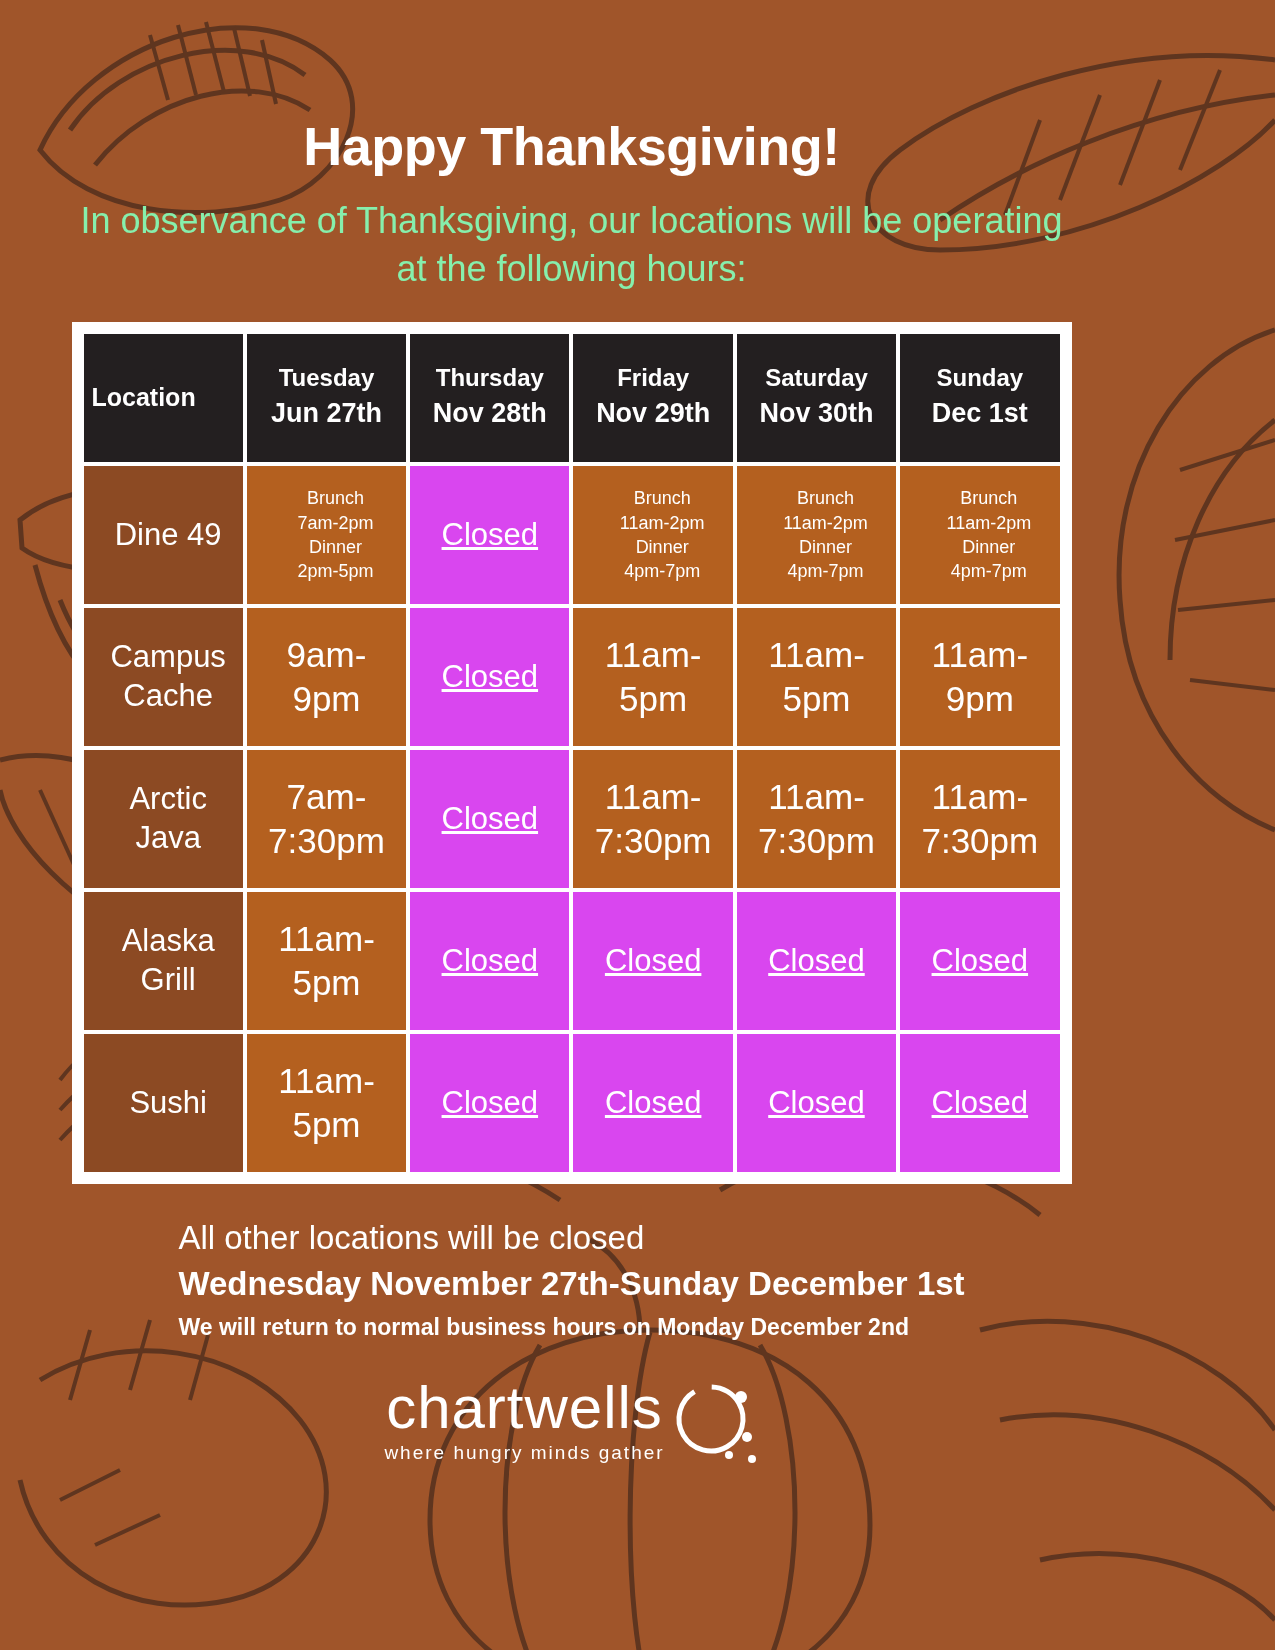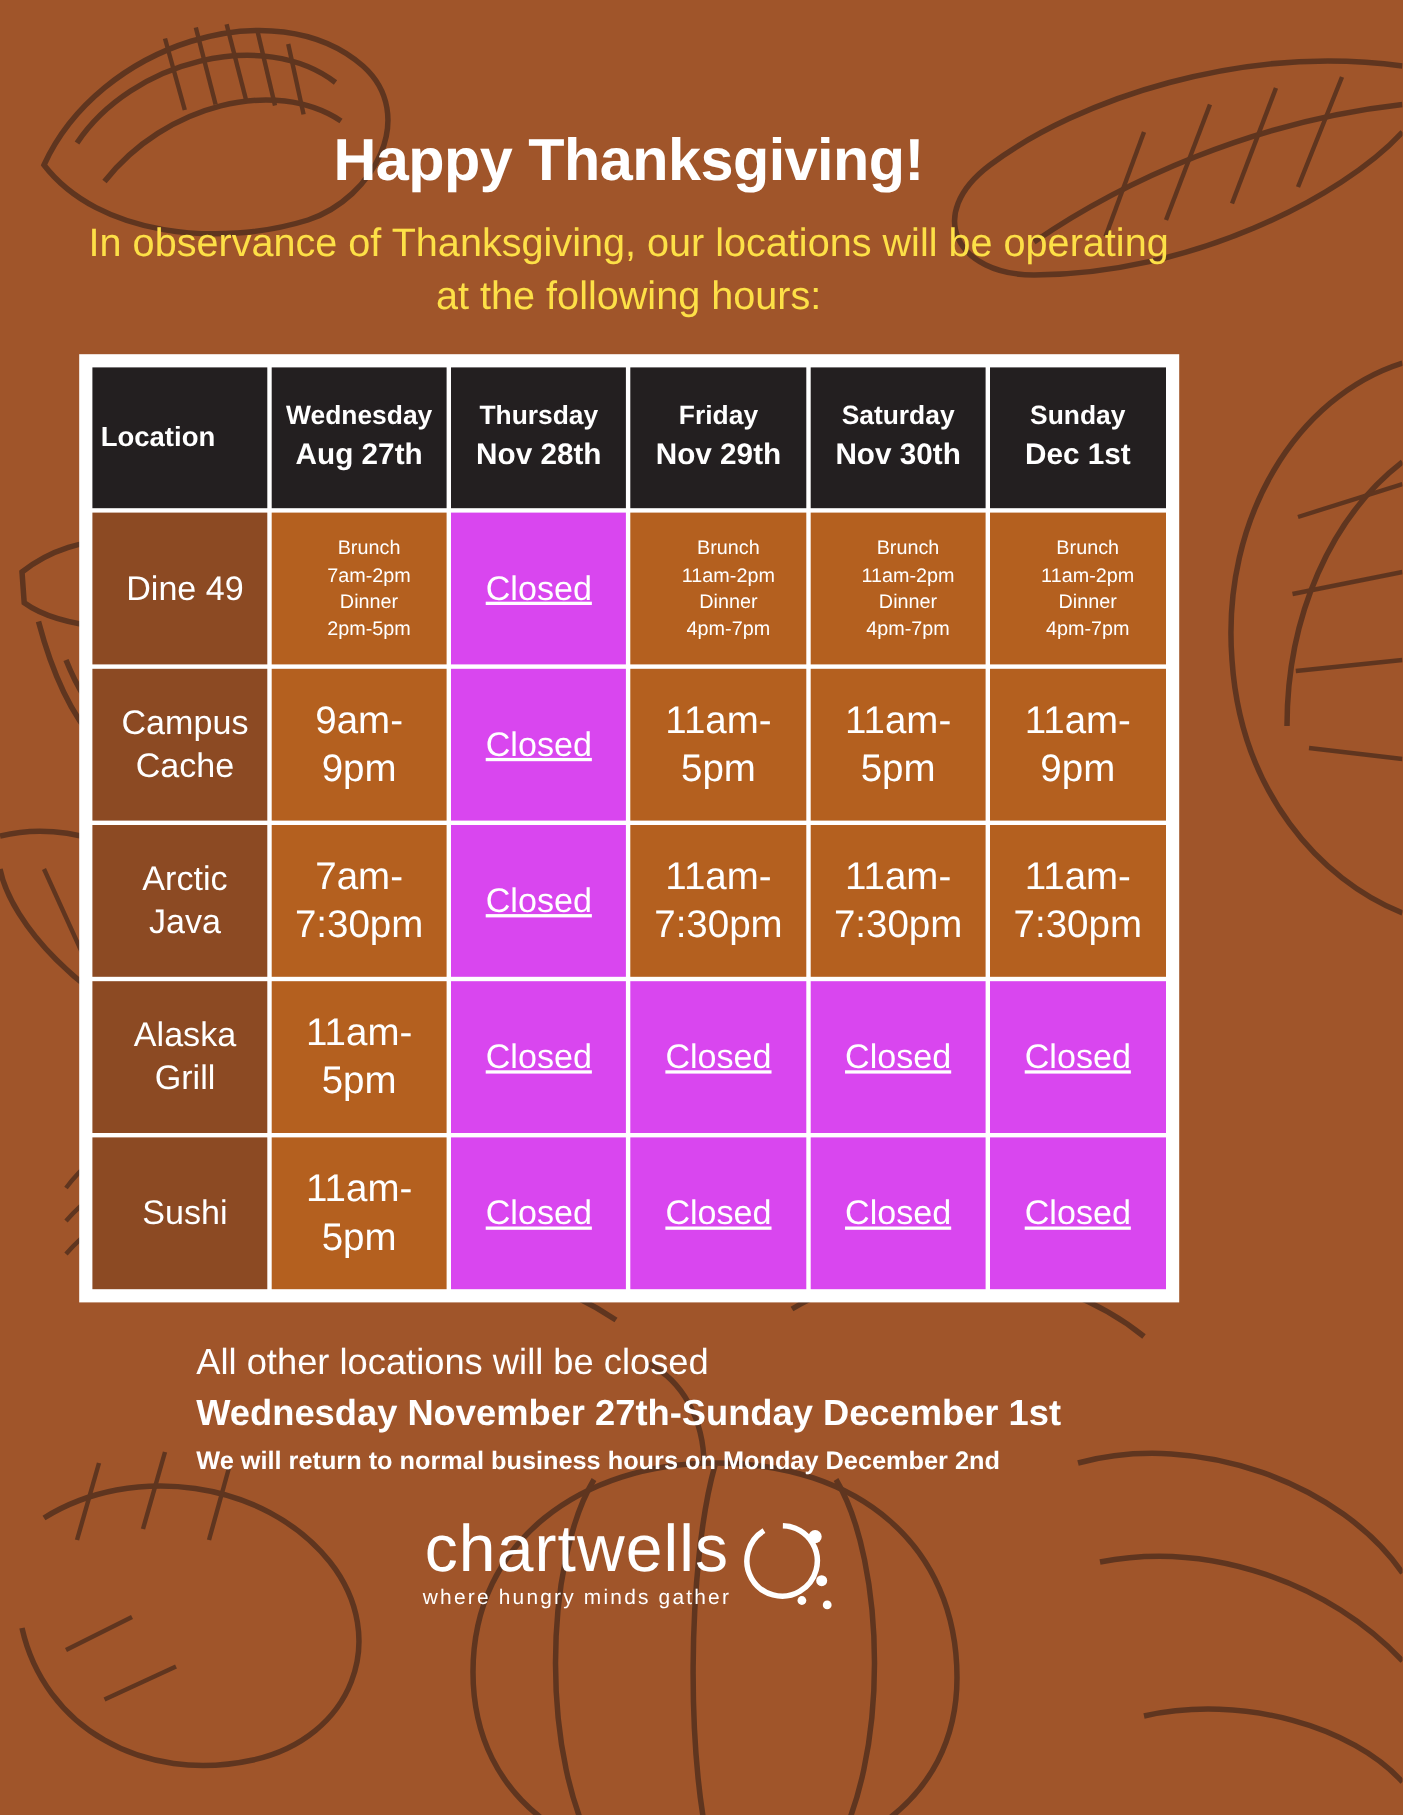--- a/index.html
+++ b/index.html
@@ -41,21 +41,21 @@
     color: #ffffff;
     font-size: 54px;
     font-weight: bold;
     letter-spacing: -0.5px;
     text-align: center;
     line-height: 1.05;
   }
 
   .subhead {
     margin-top: 22px;
-    color: #fde047;
+    color: #86efac;
     font-size: 36px;
     text-align: center;
     line-height: 1.35;
     max-width: 1000px;
     font-weight: 400;
   }
 
   
   .table-wrap {
     margin-top: 28px;
@@ -256,22 +256,22 @@
 
   <h1 class="headline">Happy Thanksgiving!</h1>
   <p class="subhead">In observance of Thanksgiving, our locations will be operating at the following hours:</p>
 
   <div class="table-wrap">
     <table class="hours">
       <thead>
         <tr>
           <th class="loc-head">Location</th>
           <th>
-            <span class="day-name">Wednesday</span>
-            <span class="day-date">Aug 27th</span>
+            <span class="day-name">Tuesday</span>
+            <span class="day-date">Jun 27th</span>
           </th>
           <th>
             <span class="day-name">Thursday</span>
             <span class="day-date">Nov 28th</span>
           </th>
           <th>
             <span class="day-name">Friday</span>
             <span class="day-date">Nov 29th</span>
           </th>
           <th>

